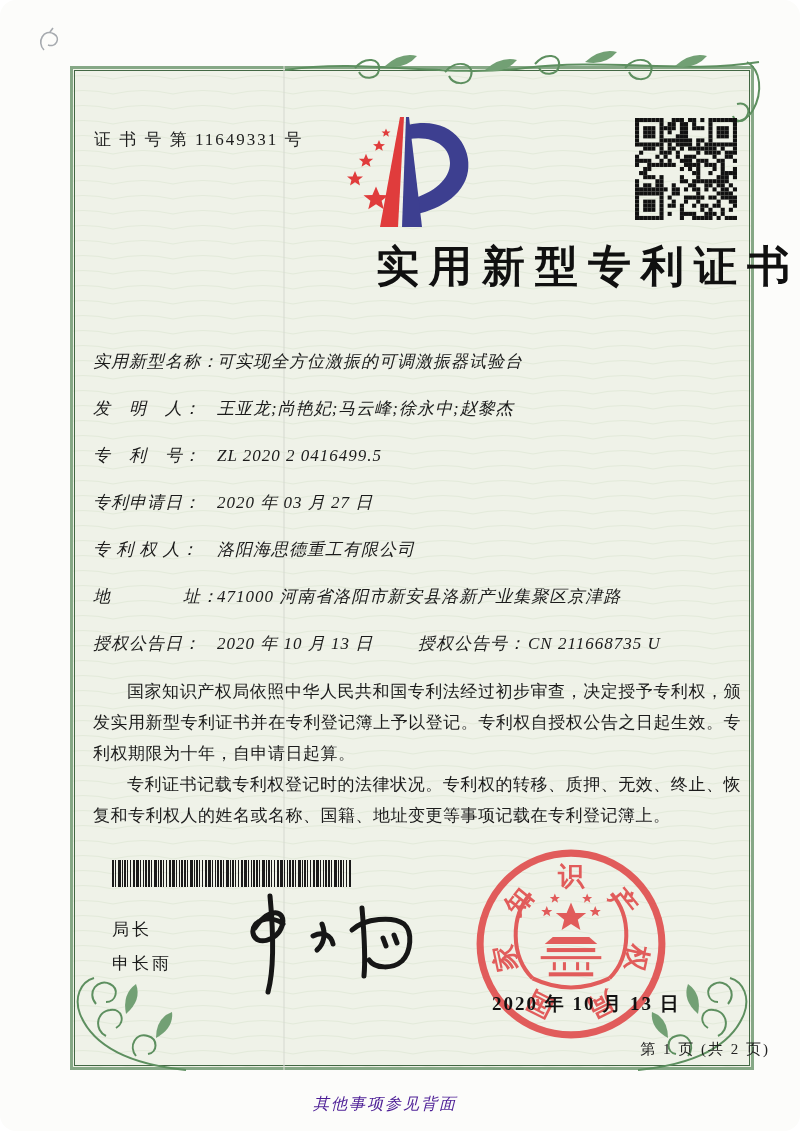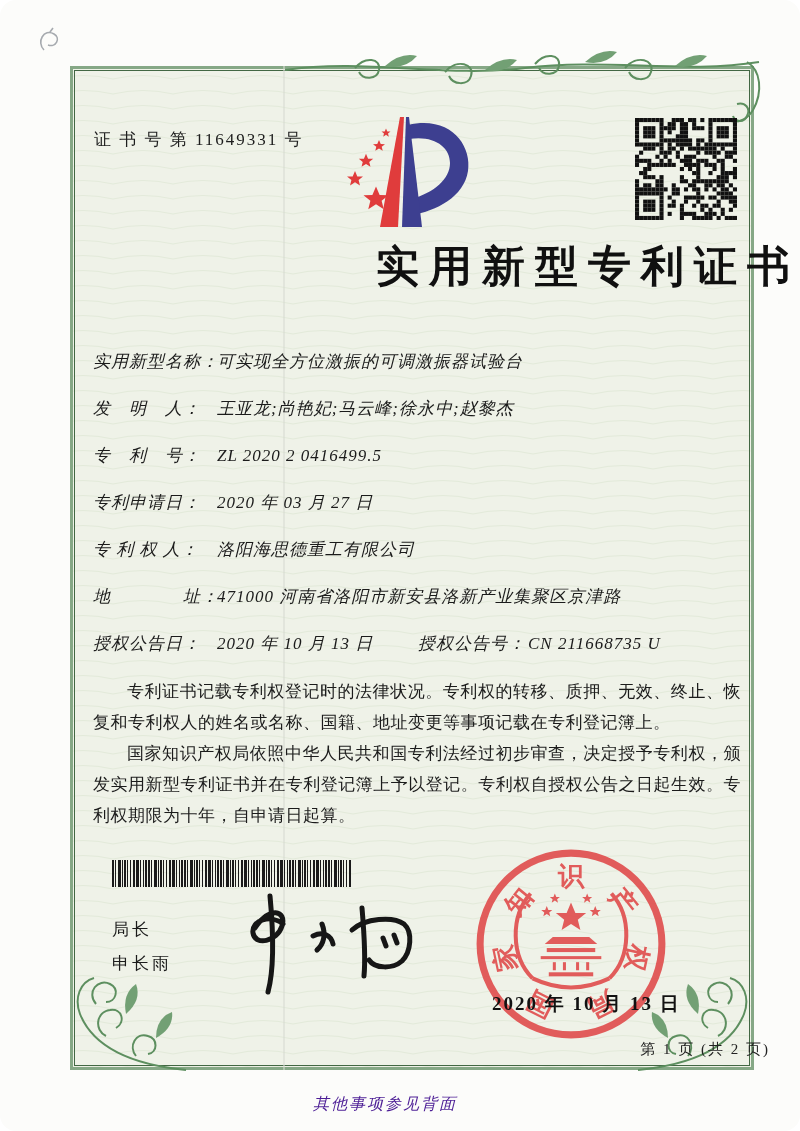--- a/index.html
+++ b/index.html
@@ -569,22 +569,22 @@
       <span class="flabel">授权公告日：</span>
       <span class="fvalue">2020 年 10 月 13 日</span>
       <span class="grant-second">
         <span class="flabel">授权公告号：</span>
         <span class="fvalue">CN 211668735 U</span>
       </span>
     </div>
   </div>
 
   <div class="abs paras">
+    <p>国家知识产权局依照中华人民共和国专利法经过初步审查，决定授予专利权，颁发实用新型专利证书并在专利登记簿上予以登记。专利权自授权公告之日起生效。专利权期限为十年，自申请日起算。</p>
     <p>专利证书记载专利权登记时的法律状况。专利权的转移、质押、无效、终止、恢复和专利权人的姓名或名称、国籍、地址变更等事项记载在专利登记簿上。</p>
-    <p>国家知识产权局依照中华人民共和国专利法经过初步审查，决定授予专利权，颁发实用新型专利证书并在专利登记簿上予以登记。专利权自授权公告之日起生效。专利权期限为十年，自申请日起算。</p>
   </div>
 
   <svg class="abs barcode" id="barcode-svg" width="245" height="27">
       <rect x="0" y="0" width="2" height="27" fill="#1a1a1a"></rect>
       <rect x="3" y="0" width="1" height="27" fill="#1a1a1a"></rect>
       <rect x="6" y="0" width="3" height="27" fill="#1a1a1a"></rect>
       <rect x="10" y="0" width="1" height="27" fill="#1a1a1a"></rect>
       <rect x="12" y="0" width="2" height="27" fill="#1a1a1a"></rect>
       <rect x="15" y="0" width="1" height="27" fill="#1a1a1a"></rect>
       <rect x="18" y="0" width="1" height="27" fill="#1a1a1a"></rect>

